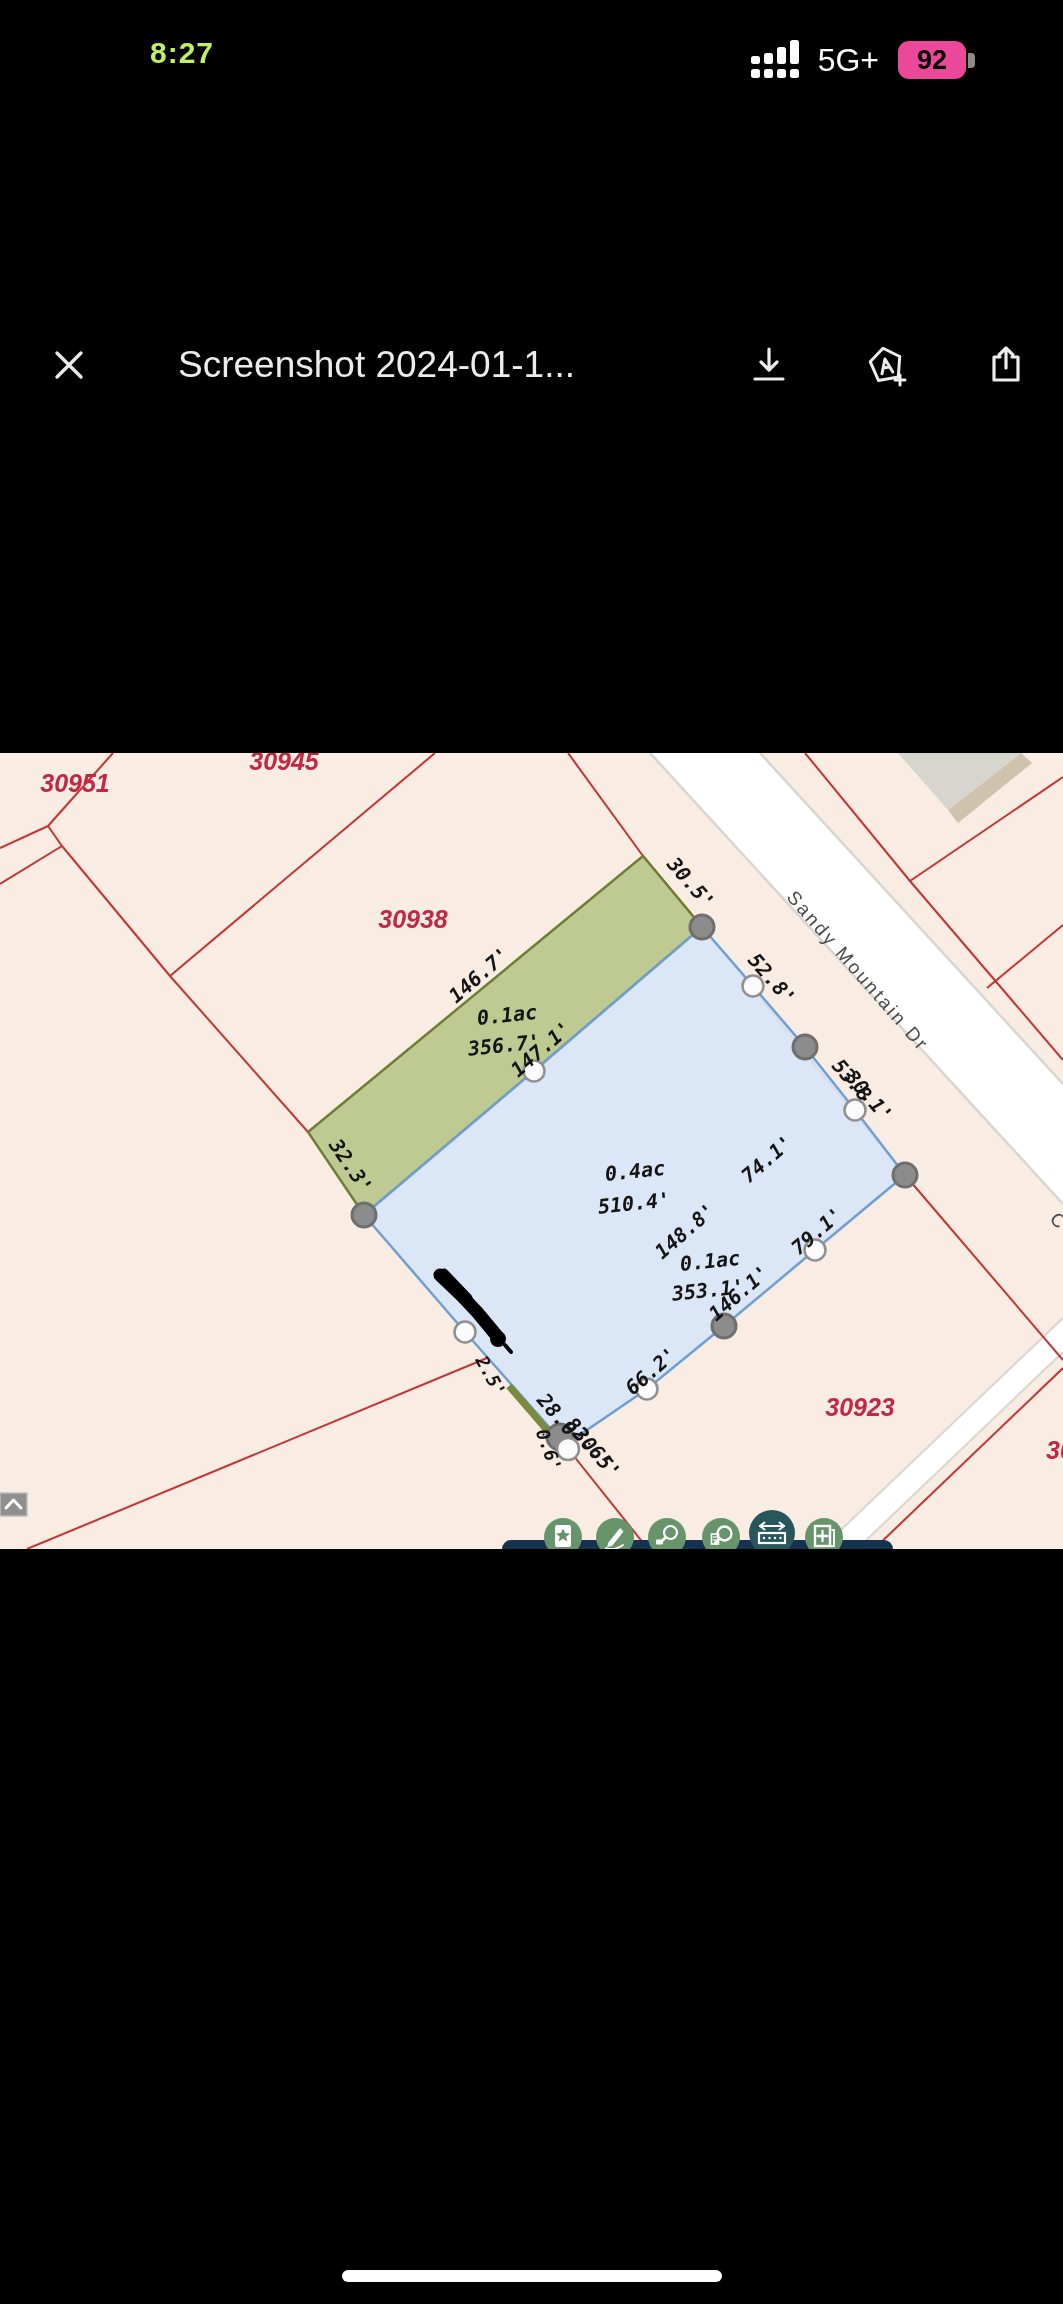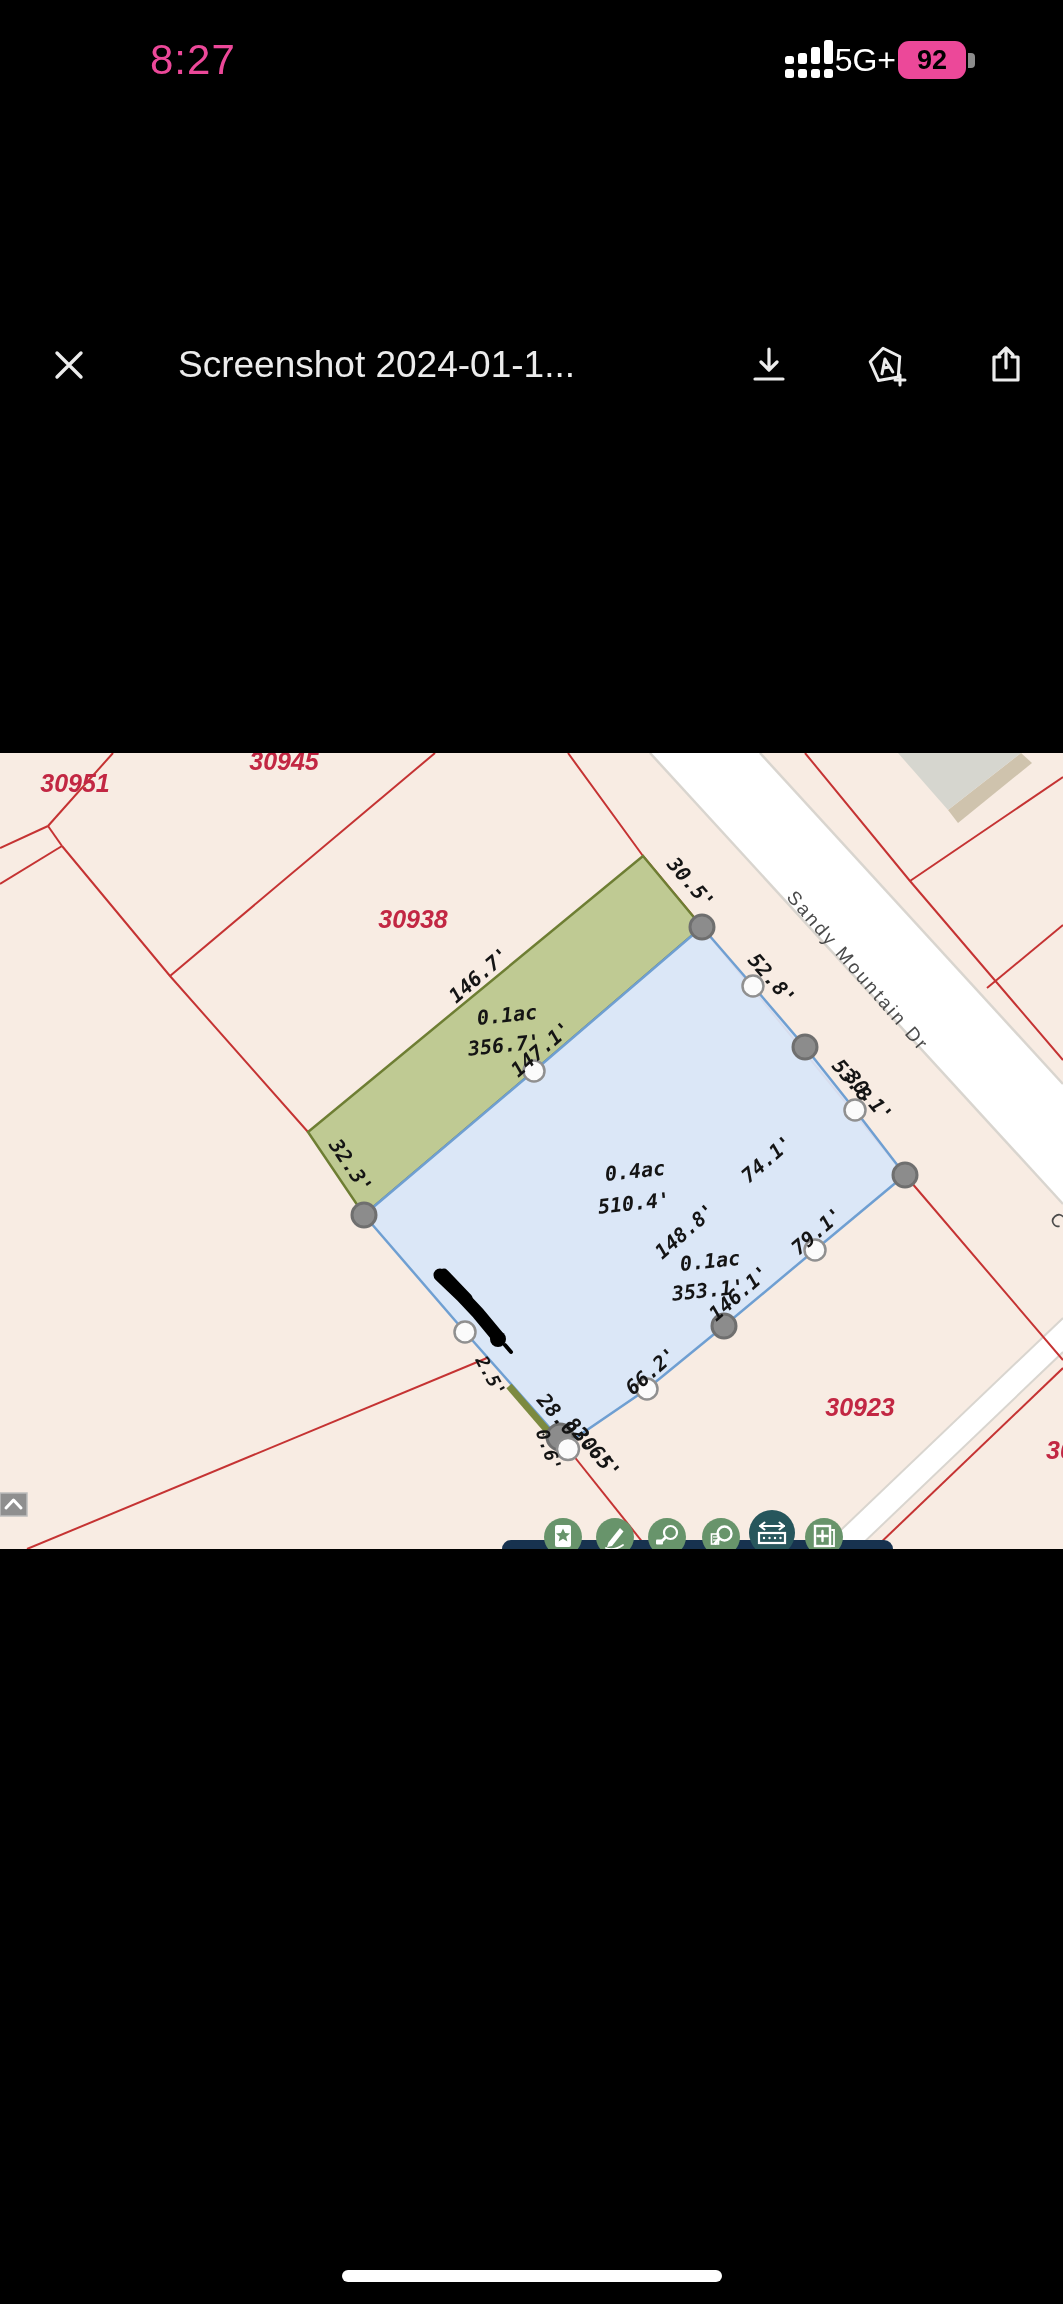--- a/index.html
+++ b/index.html
@@ -1,21 +1,21 @@
 <!DOCTYPE html>
 <html><head>
 <meta charset="utf-8">
 <style>
   html,body{margin:0;padding:0;background:#000;}
   body{width:1063px;height:2304px;position:relative;overflow:hidden;
        font-family:"Liberation Sans",sans-serif;}
   
   .status-bar{position:absolute;top:0;left:0;width:1063px;height:130px;}
-  .status-time{position:absolute;left:150px;top:36px;color:#ec4899;font-size:42px;font-weight:400;letter-spacing:1px;}
-  .status-right{position:absolute;right:88px;top:40px;display:flex;align-items:center;gap:2px;}
+  .status-time{position:absolute;left:150px;top:36px;color:#bef264;font-size:30px;font-weight:700;letter-spacing:1px;}
+  .status-right{position:absolute;right:88px;top:40px;display:flex;align-items:center;gap:19px;}
   .net-label{color:#fff;font-size:32px;font-weight:500;}
   .battery{width:68px;height:38px;background:#ec4899;border-radius:11px;display:flex;align-items:center;justify-content:center;}
   .battery span{color:#000;font-size:27px;font-weight:700;}
   .battery-nub{width:7px;height:15px;background:rgba(255,255,255,.55);border-radius:0 4px 4px 0;margin-left:2px;}
   
   .viewer-toolbar{position:absolute;top:150px;left:0;width:1063px;height:130px;}
   .icon-btn{position:absolute;width:48px;height:48px;top:191px;}
   .icon-btn svg{width:48px;height:48px;}
   .viewer-title{position:absolute;left:178px;top:150px;height:130px;line-height:130px;
     color:#ececec;font-size:37px;font-weight:400;white-space:nowrap;}

